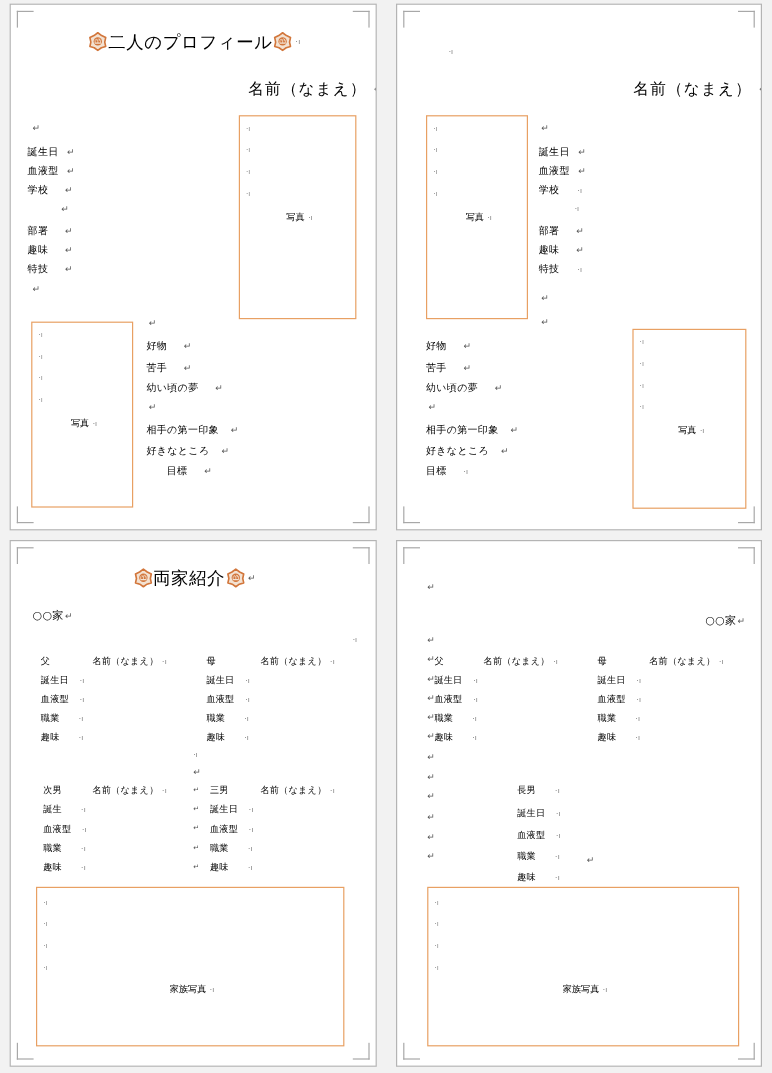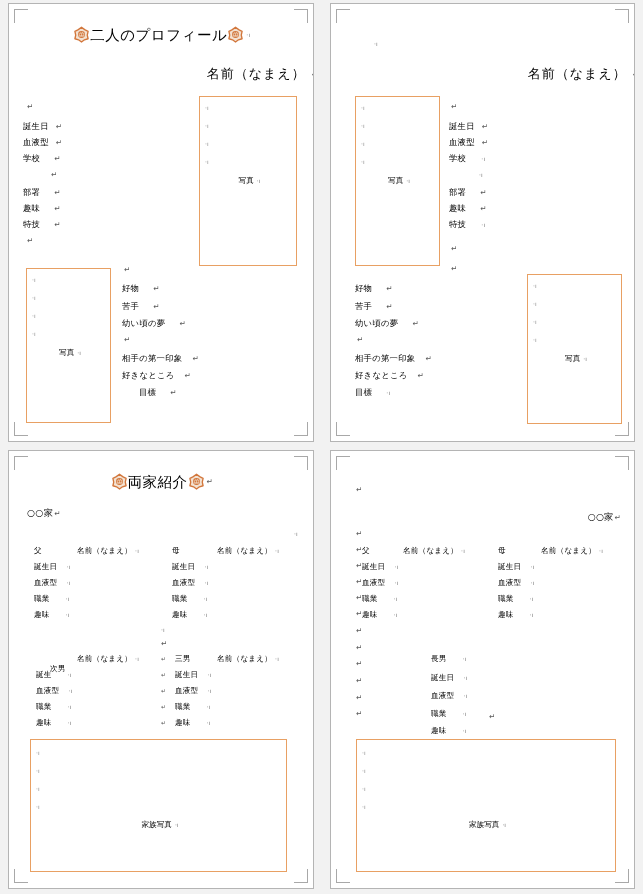--- a/index.html
+++ b/index.html
@@ -307,21 +307,21 @@
       <div class="small-label jp" style="left:163px; top:95px;"><span>母</span></div>
       <div class="small-label jp" style="left:208px; top:95px;"><span>名前（なまえ）</span><span class="tinymark" style="position:relative;left:3px;">·ı</span></div>
       <div class="small-label jp" style="left:163px; top:111px;"><span>誕生日</span><span class="tinymark" style="position:relative;left:9px;">·ı</span></div>
       <div class="small-label jp" style="left:163px; top:127px;"><span>血液型</span><span class="tinymark" style="position:relative;left:9px;">·ı</span></div>
       <div class="small-label jp" style="left:163px; top:143px;"><span>職業</span><span class="tinymark" style="position:relative;left:16px;">·ı</span></div>
       <div class="small-label jp" style="left:163px; top:159px;"><span>趣味</span><span class="tinymark" style="position:relative;left:16px;">·ı</span></div>
 
       <span class="tinymark" style="left:152px; top:176px;">·ı</span>
       <span class="pilcrow" style="left:152px; top:189px;">↵</span>
 
-      <div class="small-label jp" style="left:27px; top:213px;margin-left:14px;"><span>次男</span></div>
+      <div class="small-label jp" style="left:27px; top:203px;"><span>次男</span></div>
       <div class="small-label jp" style="left:68px; top:203px;"><span>名前（なまえ）</span><span class="tinymark" style="position:relative;left:3px;">·ı</span></div>
       <div class="small-label jp" style="left:27px; top:219px;"><span>誕生</span><span class="tinymark" style="position:relative;left:16px;">·ı</span></div>
       <div class="small-label jp" style="left:27px; top:235px;"><span>血液型</span><span class="tinymark" style="position:relative;left:9px;">·ı</span></div>
       <div class="small-label jp" style="left:27px; top:251px;"><span>職業</span><span class="tinymark" style="position:relative;left:16px;">·ı</span></div>
       <div class="small-label jp" style="left:27px; top:267px;"><span>趣味</span><span class="tinymark" style="position:relative;left:16px;">·ı</span></div>
 
       <span class="pilcrow" style="left:152px; top:205px; font-size:6px;">↵</span>
       <span class="pilcrow" style="left:152px; top:221px; font-size:6px;">↵</span>
       <span class="pilcrow" style="left:152px; top:237px; font-size:6px;">↵</span>
       <span class="pilcrow" style="left:152px; top:253px; font-size:6px;">↵</span>

